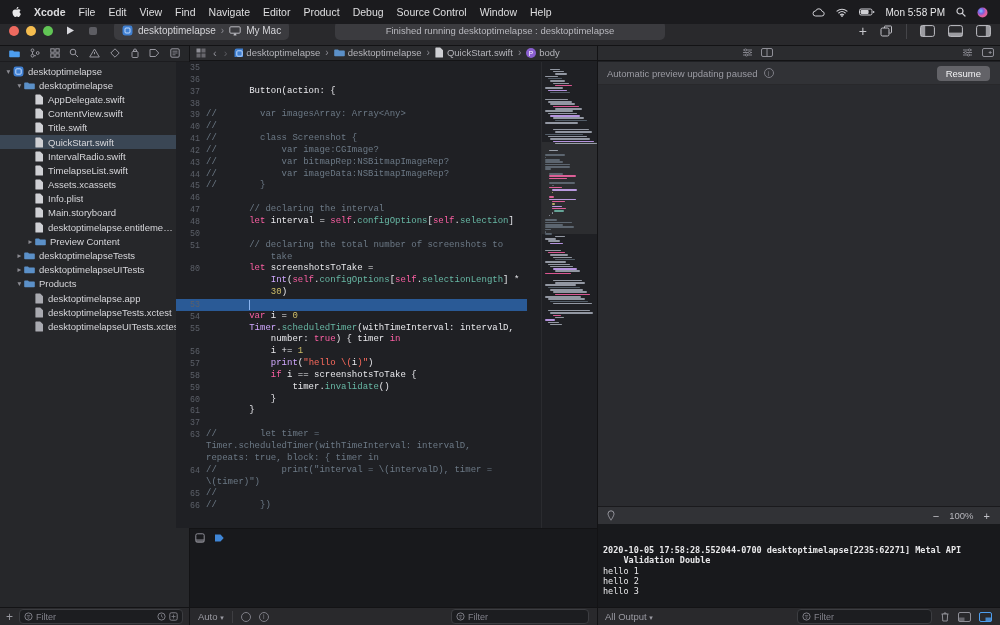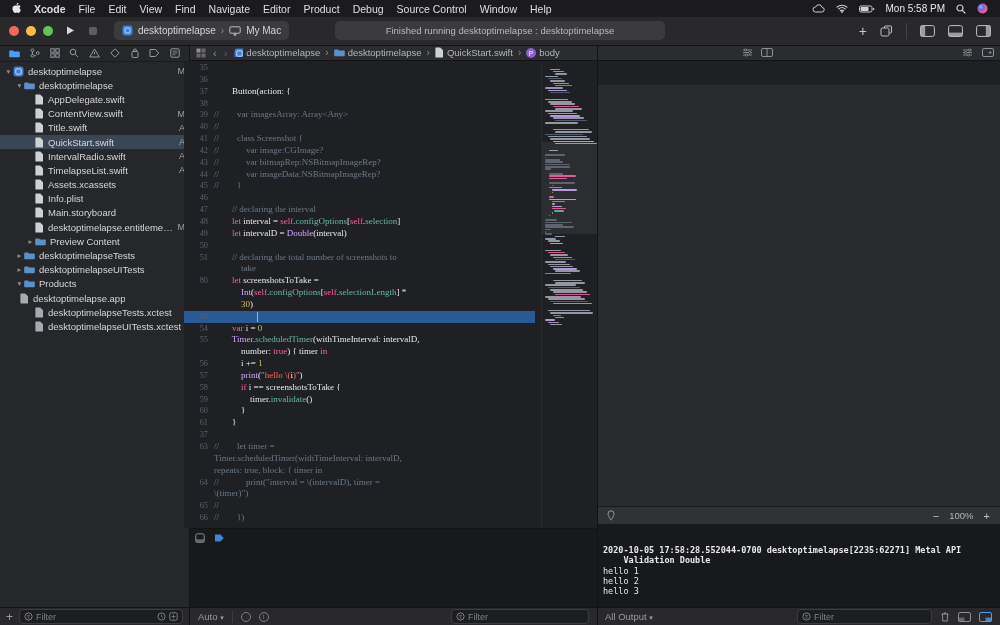--- a/index.html
+++ b/index.html
@@ -1,20 +1,20 @@
 <!DOCTYPE html>
 <html><head>
 <meta charset="utf-8">
 <style>
   html,body{margin:0;padding:0;background:#0e0e10;}
   #app{position:relative;width:1000px;height:625px;overflow:hidden;background:#1f2024;
        font-family:"Liberation Sans",sans-serif;-webkit-font-smoothing:antialiased;color:#d8d8dc;}
   svg{display:block}
   
-  .menubar{position:absolute;top:0;left:0;right:0;height:17px;background:#1b1b1e;display:flex;
+  .menubar{position:absolute;top:0;left:0;right:0;height:24px;background:#1b1b1e;display:flex;
            align-items:center;justify-content:space-between;padding:0 12px;font-size:10.5px;color:#e8e8ea;z-index:9}
   .mb-left{display:flex;align-items:center;gap:13px}
   .mb-item{white-space:nowrap;opacity:.94}
   .mb-item.bold{font-weight:bold}
   .mb-right{display:flex;align-items:center;gap:11px;font-size:10px}
   
   .toolbar{position:absolute;top:16px;left:0;right:0;height:29px;background:#29292c;
            border-bottom:1px solid #131315;display:flex;align-items:center;padding:0 9px;z-index:8}
   .tl{width:10px;height:10px;border-radius:50%;margin-right:7px}
   .tb-icon{margin-left:12px;display:flex;align-items:center;cursor:default}
@@ -42,22 +42,22 @@
                align-items:center;padding:0 4px;gap:3px;color:#81818a;font-size:9px;min-width:0}
   .filterfield .ftext{flex:1;overflow:hidden;white-space:nowrap}
   
   .jumpbar{position:absolute;top:45px;left:190px;right:0;height:16px;background:#2b2c2f;border-bottom:1px solid #131315;
            display:flex;align-items:center;padding:0 6px;gap:7px;font-size:9.5px;color:#b4b4ba;box-sizing:border-box}
   .crumbs{display:flex;align-items:center;gap:5px;white-space:nowrap}
   .crumb{display:flex;align-items:center;gap:3px}
   .jb-absright{position:absolute;right:6px;top:0;height:15px;display:flex;align-items:center;gap:9px}
   .jb-edright{position:absolute;left:552px;top:0;height:15px;display:flex;align-items:center;gap:8px}
   
-  .codearea{position:absolute;top:62px;left:184px;width:351px;height:466px;background:#1f2024;
-            font-family:Liberation Serif, serif;font-size:9px;overflow:hidden}
+  .codearea{position:absolute;top:62px;left:176px;width:351px;height:466px;background:#1f2024;
+            font-family:Liberation Mono, monospace;font-size:9px;overflow:hidden}
   .coderow{height:11.85px;line-height:11.85px;display:flex;position:relative;white-space:pre}
   .coderow.cur{background:#2a5a96}
   .lnum{flex:0 0 24px;text-align:right;padding-right:6px;color:#5c6069;font-size:8.3px}
   .caret{position:absolute;left:73px;top:1px;width:1px;height:10px;background:#8ab4f0}
   .k{color:#fc5fa3}.c{color:#6c7986}.s{color:#fc6a5d}.n{color:#d0bf69}.t{color:#d0a8ff}.m{color:#67b7a4}.p{color:#e8e8ec}
   .minimap{position:absolute;top:62px;left:541px;width:56px;height:466px;background:#1f2024;border-left:1px solid rgba(255,255,255,.05)}
   .mrow{position:absolute;height:1.5px;border-radius:1px;opacity:.85}
   .mview{position:absolute;left:0;right:0;background:rgba(255,255,255,.06)}
   
   .debugleft{position:absolute;left:190px;top:528px;width:407px;bottom:18px;background:#18191c;border-top:1px solid #131315;box-sizing:border-box}
@@ -420,21 +420,21 @@
         </div>
         <div class="trow" style="padding-left: 15px;">
           <span class="disc">▾</span>
           <span class="ficon">
             <svg width="11" height="9">
               <path d="M1 1.5h3l1 1h5a.8.8 0 0 1 .8.8v4.2a.8.8 0 0 1-.8.8H1A.8.8 0 0 1 .2 7.5V2.3A.8.8 0 0 1 1 1.5z" fill="#5b90c8"></path>
             </svg>
           </span>
           <span class="flabel">Products</span>
         </div>
-        <div class="trow" style="padding-left: 11px;">
+        <div class="trow" style="padding-left: 26px;">
           <span class="disc"></span>
           <span class="ficon">
             <svg width="9" height="11">
               <path d="M1 .5h4.2L8 3.3V10a.6.6 0 0 1-.6.6H1A.6.6 0 0 1 .4 10V1.1A.6.6 0 0 1 1 .5z" fill="#a9aab0"></path>
             </svg>
           </span>
           <span class="flabel">desktoptimelapse.app</span>
         </div>
         <div class="trow" style="padding-left: 26px;">
           <span class="disc"></span>
@@ -573,21 +573,20 @@
       <div class="coderow"><span class="lnum">39</span><span class="ltext"><span class="c">//        var imagesArray: Array&lt;Any&gt;</span></span></div>
       <div class="coderow"><span class="lnum">40</span><span class="ltext"><span class="c">//</span></span></div>
       <div class="coderow"><span class="lnum">41</span><span class="ltext"><span class="c">//        class Screenshot {</span></span></div>
       <div class="coderow"><span class="lnum">42</span><span class="ltext"><span class="c">//            var image:CGImage?</span></span></div>
       <div class="coderow"><span class="lnum">43</span><span class="ltext"><span class="c">//            var bitmapRep:NSBitmapImageRep?</span></span></div>
       <div class="coderow"><span class="lnum">44</span><span class="ltext"><span class="c">//            var imageData:NSBitmapImageRep?</span></span></div>
       <div class="coderow"><span class="lnum">45</span><span class="ltext"><span class="c">//        }</span></span></div>
       <div class="coderow"><span class="lnum">46</span><span class="ltext"></span></div>
       <div class="coderow"><span class="lnum">47</span><span class="ltext"><span class="c">        // declaring the interval</span></span></div>
       <div class="coderow"><span class="lnum">48</span><span class="ltext"><span class="p">        </span><span class="k">let</span><span class="p"> interval = </span><span class="k">self</span><span class="p">.</span><span class="m">configOptions</span><span class="p">[</span><span class="k">self</span><span class="p">.</span><span class="m">selection</span><span class="p">]</span></span></div>
-      <div class="coderow"><span class="lnum">49</span><span class="ltext"><span class="p">        </span><span class="k">let</span><span class="p"> intervalD = </span><span class="t">Double</span><span class="p">(interval)</span></span></div>
       <div class="coderow"><span class="lnum">50</span><span class="ltext"></span></div>
       <div class="coderow"><span class="lnum">51</span><span class="ltext"><span class="c">        // declaring the total number of screenshots to</span></span></div>
       <div class="coderow"><span class="lnum"></span><span class="ltext"><span class="c">            take</span></span></div>
       <div class="coderow"><span class="lnum">80</span><span class="ltext"><span class="p">        </span><span class="k">let</span><span class="p"> screenshotsToTake =</span></span></div>
       <div class="coderow"><span class="lnum"></span><span class="ltext"><span class="p">            </span><span class="t">Int</span><span class="p">(</span><span class="k">self</span><span class="p">.</span><span class="m">configOptions</span><span class="p">[</span><span class="k">self</span><span class="p">.</span><span class="m">selectionLength</span><span class="p">] *</span></span></div>
       <div class="coderow"><span class="lnum"></span><span class="ltext"><span class="p">            </span><span class="n">30</span><span class="p">)</span></span></div>
       <div class="coderow cur"><span class="lnum">53</span><span class="ltext"></span><span class="caret"></span></div>
       <div class="coderow"><span class="lnum">54</span><span class="ltext"><span class="p">        </span><span class="k">var</span><span class="p"> i = </span><span class="n">0</span></span></div>
       <div class="coderow"><span class="lnum">55</span><span class="ltext"><span class="p">        </span><span class="t">Timer</span><span class="p">.</span><span class="m">scheduledTimer</span><span class="p">(withTimeInterval: intervalD,</span></span></div>
       <div class="coderow"><span class="lnum"></span><span class="ltext"><span class="p">            number: </span><span class="k">true</span><span class="p">) { timer </span><span class="k">in</span></span></div>
@@ -713,20 +712,25 @@
           </svg>
         </span>
       <span>
           <svg width="11" height="10">
             <path d="M1 1.5h5.5l3.2 3.5-3.2 3.5H1z" fill="#3f86d6"></path>
           </svg>
         </span>
     </div>
   </div>
 
+  <div class="pmsg">
+    <span>Automatic preview updating paused</span>
+    <span class="circ">i</span>
+    <span class="resume">Resume</span>
+  </div>
   <div class="canvas"></div>
   <div class="canvasfooter">
     <span>
         <svg width="8" height="11">
           <path d="M4 0.8a3 3 0 0 1 3 3c0 2-3 6.4-3 6.4S1 5.8 1 3.8a3 3 0 0 1 3-3z" fill="none" stroke="#9a9aa2"></path>
         </svg>
       </span>
     <div class="zoomgrp">
       <span class="zoombtn">−</span>
       <span>100%</span>

